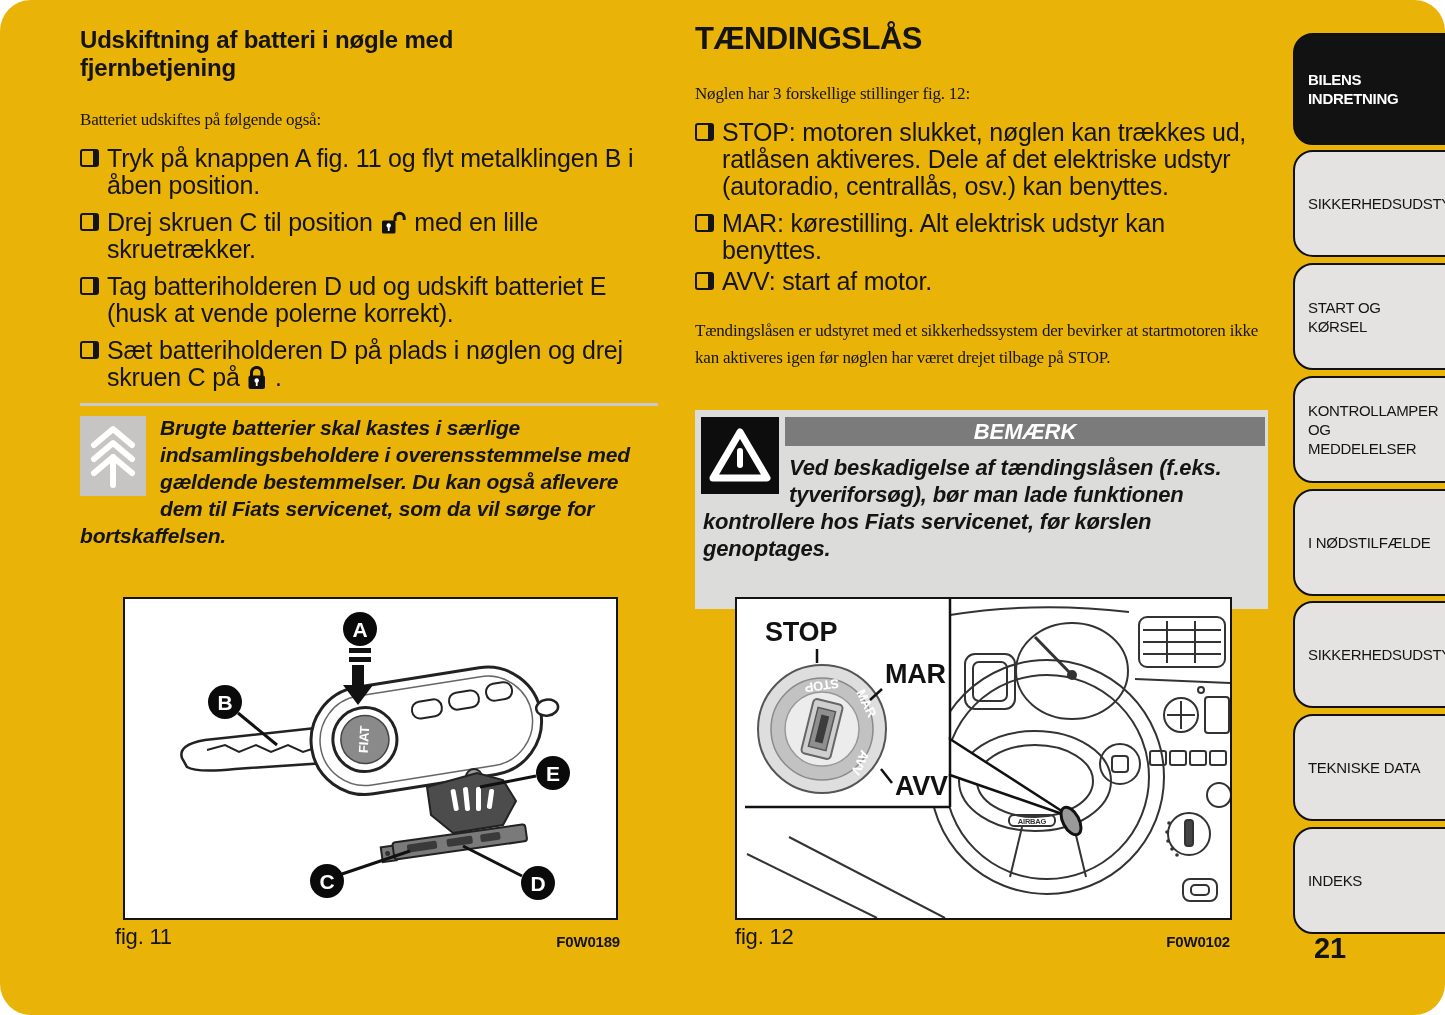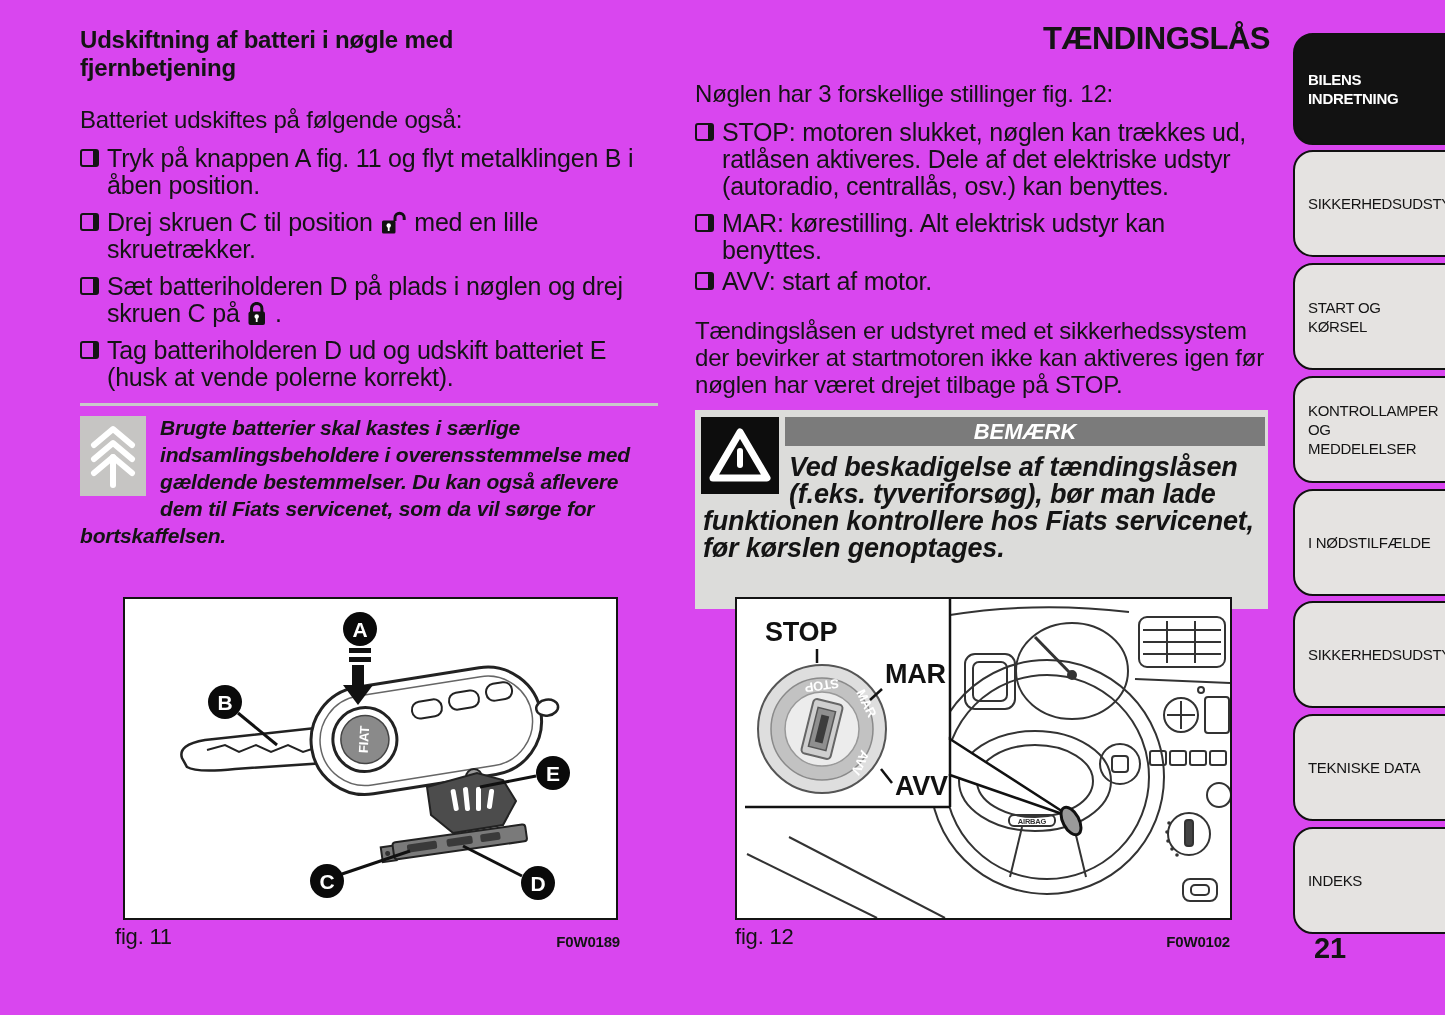--- a/index.html
+++ b/index.html
@@ -1,47 +1,47 @@
 <!DOCTYPE html>
 <html lang="da"><head>
 <meta charset="utf-8">
 <style>
   html,body{margin:0;padding:0;background:#fff;}
-  #page{position:relative;width:1445px;height:1015px;background:#d946ef;overflow:hidden;
-        font-family:"Liberation Sans",sans-serif;color:#141414;letter-spacing:-0.2px;}
+  #page{position:relative;width:1445px;height:1015px;background:#eab308;overflow:hidden;
+        font-family:"Liberation Sans",sans-serif;color:#141414;letter-spacing:-0.2px;border-radius:31px;}
 
   
   .col{position:absolute;}
   #left-col{left:80px;top:26px;width:582px;}
   #right-col{left:695px;top:22px;width:575px;}
 
   h1.section{font-size:24px;line-height:28px;font-weight:700;margin:0 0 24px 0;max-width:470px;}
-  h2.section{font-size:31px;line-height:34px;font-weight:700;margin:0 0 24px 0;letter-spacing:-0.5px;text-align:right;}
-  p.body{font-size:24px;line-height:27px;margin:0 0 12px 0;}
+  h2.section{font-size:31px;line-height:34px;font-weight:700;margin:0 0 24px 0;letter-spacing:-0.5px;}
+  p.body{font-size:17px;line-height:27px;margin:0 0 12px 0;font-family:Liberation Serif, serif;}
 
   .bullet{position:relative;padding-left:27px;font-size:25px;line-height:27px;margin:0 0 10px 0;}
   .bmark{position:absolute;left:0;top:4px;width:11px;height:14px;border:2.5px solid #141414;
          border-right-width:6px;border-radius:3px;display:inline-block;}
   .lockicon{display:inline-block;vertical-align:-4px;margin:0 1px;}
 
   
   #rule{position:absolute;left:80px;top:403px;width:578px;height:3px;background:#c9c9c9;}
   #battery-note{position:absolute;left:80px;top:414px;width:586px;
                 font-weight:700;font-style:italic;font-size:21px;line-height:27px;}
   #recycle-box{float:left;width:66px;height:80px;background:#c6c5c3;margin:2px 14px 2px 0;
                display:flex;align-items:center;justify-content:center;}
 
   
   #notice{position:absolute;left:695px;top:410px;width:573px;height:199px;background:#dcdcda;}
   #notice-icon{float:left;width:78px;height:77px;background:#0d0d0d;margin:7px 10px 2px 6px;
                display:flex;align-items:center;justify-content:center;}
   #notice-bar{position:absolute;left:90px;right:3px;top:7px;height:29px;background:#7b7b7b;
               display:flex;align-items:center;justify-content:center;}
   #notice-bar span{color:#fff;font-weight:700;font-style:italic;font-size:22px;letter-spacing:0;}
-  #notice-text{padding:44px 6px 0 8px;font-weight:700;font-style:italic;font-size:27px;line-height:27px;}
+  #notice-text{padding:44px 6px 0 8px;font-weight:700;font-style:italic;font-size:22px;line-height:27px;}
 
   
   .figbox{position:absolute;border:2.5px solid #141414;background:#fff;}
   #fig11-box{left:123px;top:597px;width:491px;height:319px;}
   #fig12-box{left:735px;top:597px;width:493px;height:319px;}
   .figcap{position:absolute;display:flex;justify-content:space-between;align-items:flex-end;}
   #fig11-cap{left:115px;top:924px;width:505px;}
   #fig12-cap{left:735px;top:924px;width:495px;}
   .figcap .capname{font-size:22px;}
   .figcap .capcode{font-size:15px;font-weight:700;margin-left:23px;}
@@ -79,33 +79,33 @@
         <path d="M14 10 v-3.2 a4.6 4.6 0 0 1 9.2 0 v2.2" fill="none" stroke="#111" stroke-width="3"></path>
         <rect x="1" y="9.5" width="13.5" height="13" rx="1.5" fill="#111"></rect>
         <circle cx="7.7" cy="14.5" r="2.2" fill="#fff"></circle>
         <rect x="6.8" y="15.5" width="1.8" height="4.5" fill="#fff"></rect>
       </svg>
       <span>med en lille skruetrækker.</span>
     </p>
 
     <p class="bullet">
       <span class="bmark"></span>
+      <span>Tag batteriholderen D ud og udskift batteriet E (husk at vende polerne korrekt).</span>
+    </p>
+
+    <p class="bullet">
+      <span class="bmark"></span>
       <span>Sæt batteriholderen D på plads i nøglen og drej skruen C på</span>
       <svg class="lockicon" width="20" height="24" viewBox="0 0 20 24">
         <path d="M4.5 10 v-3.4 a5.2 5.2 0 0 1 10.4 0 v3.4" fill="none" stroke="#111" stroke-width="3"></path>
         <rect x="1.5" y="9.5" width="16.5" height="13.5" rx="2" fill="#111"></rect>
         <circle cx="9.7" cy="14.5" r="2.2" fill="#fff"></circle>
         <rect x="8.8" y="15.5" width="1.8" height="4.5" fill="#fff"></rect>
       </svg>
       <span>.</span>
-    </p>
-
-    <p class="bullet">
-      <span class="bmark"></span>
-      <span>Tag batteriholderen D ud og udskift batteriet E (husk at vende polerne korrekt).</span>
     </p>
   </div>
 
   <div id="rule"></div>
 
   <div id="battery-note">
     <div id="recycle-box">
       <svg width="54" height="66" viewBox="0 0 54 66">
         <g fill="none" stroke="#ffffff" stroke-width="6" stroke-linecap="round" stroke-linejoin="round">
           <path d="M8 22 L27 6 L46 22"></path>

